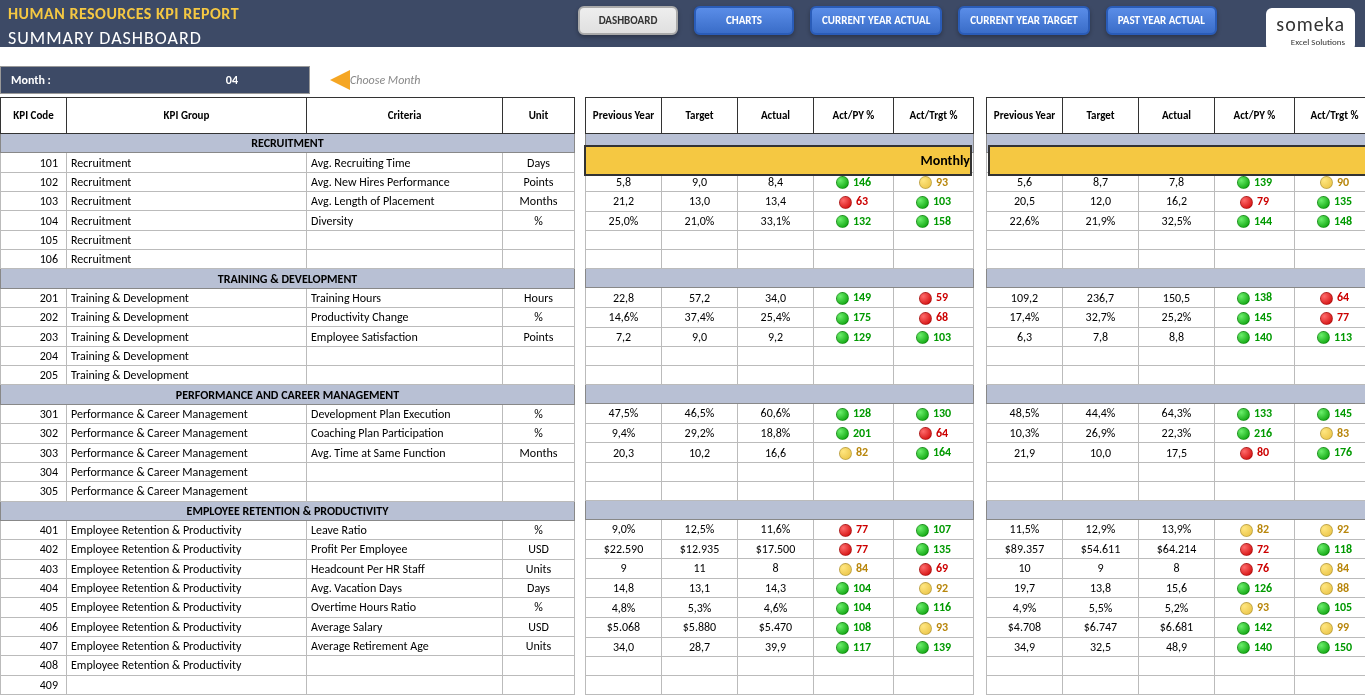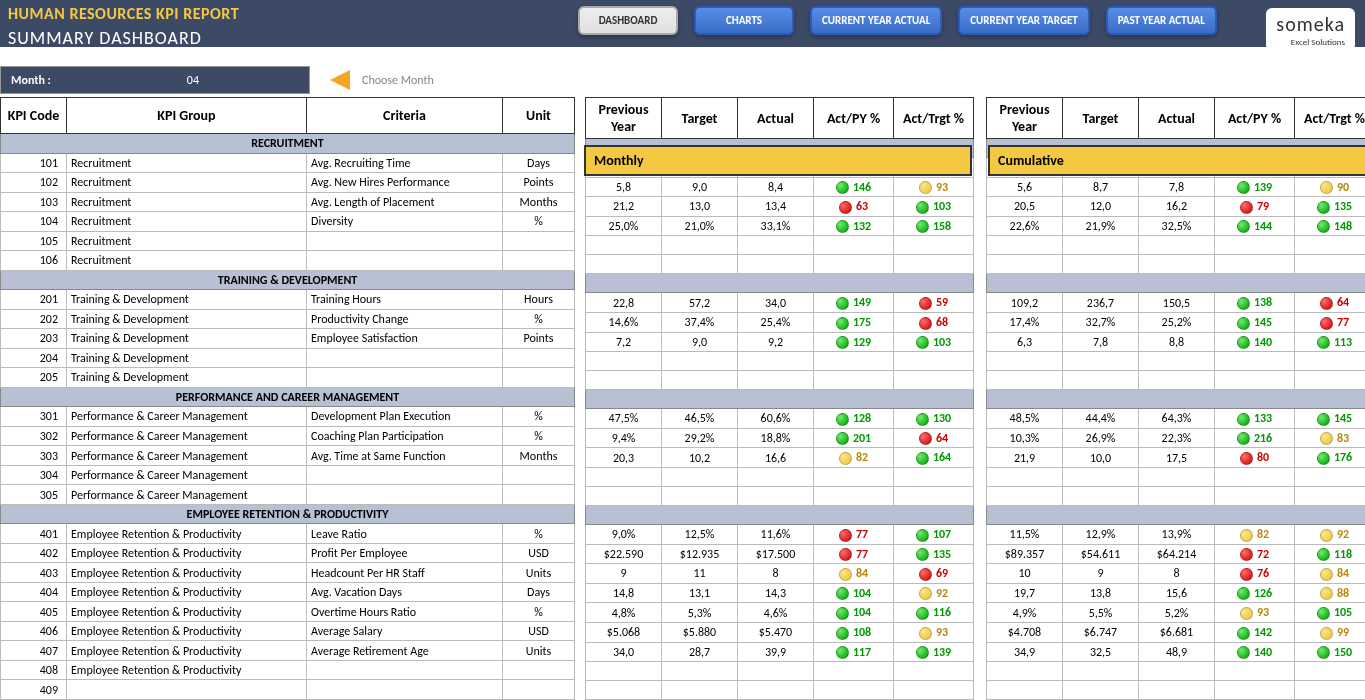--- a/index.html
+++ b/index.html
@@ -10,33 +10,33 @@
 .hdr-sub{color:#fff;font-size:18px;font-weight:normal;letter-spacing:1px}
 .nav-btns{display:flex;gap:16px;align-items:center;margin-top:2px}
 .nav-btn{background:linear-gradient(#5a8de8,#3a6dc8);color:#fff;border:2px solid #2a5cb8;border-radius:6px;padding:6px 10px;font-size:11px;font-weight:bold;text-align:center;cursor:pointer;min-width:100px;box-shadow:0 2px 4px rgba(0,0,0,0.3)}
 .nav-btn.active{background:linear-gradient(#eee,#e0e0e0);color:#333;border-color:#aaa}
 .logo{position:absolute;right:10px;top:8px;background:#fff;padding:4px 10px;border-radius:6px;text-align:right}
 .logo-main{font-size:20px;font-weight:300;color:#333;letter-spacing:1px}
 .logo-sub{font-size:9px;color:#333}
 .month-row{display:flex;align-items:center;height:30px;margin-top:18px}
 .month-box{background:#3d4a66;color:#fff;width:310px;height:28px;display:flex;align-items:center;padding:12px 10px;border:1px solid #999}
 .month-lbl{font-weight:bold}
-.month-val{margin-left:auto;margin-right:100px;font-weight:normal}
+.month-val{margin-left:auto;margin-right:61px;font-weight:bold}
 .arrow-ico{width:0;height:0;border-top:10px solid transparent;border-bottom:10px solid transparent;border-right:20px solid #f5a623;margin-left:20px}
-.choose{color:#888;margin-left:12px}
+.choose{font-style:italic;color:#888;}
 .section-hdrs{display:flex;position:absolute;left:584px;top:80px}
-.sec-hdr{background:#f5c842;border:2px solid #333;font-weight:bold;font-size:14px;text-align:left;padding:5px 8px}
+.sec-hdr{background:#f5c842;border:2px solid #333;font-weight:bold;font-size:14px;text-align:right;padding:5px 0}
 .sec-hdr.m{width:388px}
 .sec-hdr.c{width:452px;margin-left:16px}
 table{border-collapse:collapse;width:100%;table-layout:fixed}
 .main-wrap{display:flex;margin-top:2px}
 .left-tbl{width:574px}
 .mid-tbl{width:388px;margin-left:10px}
 .right-tbl{width:376px;margin-left:12px}
-th{background:#fff;border:1px solid #333;font-size:14px;padding:3px 2px;height:36px;vertical-align:middle}
+th{background:#fff;border:1px solid #333;font-size:11px;padding:3px 2px;height:36px;vertical-align:middle}
 td{border:1px solid #bbb;font-size:12px;padding:2px 4px;height:19px;text-align:center;white-space:nowrap;overflow:hidden}
 .left-tbl td{text-align:left}
 .left-tbl td.code{text-align:right;padding-right:8px}
 .left-tbl td.unit{text-align:center}
 .grp-hdr td{background:#b8c0d4;font-weight:bold;text-align:center;border:1px solid #888}
 .dot{display:inline-block;width:13px;height:13px;border-radius:50%;vertical-align:middle;margin-right:4px;border:1px solid rgba(0,0,0,0.2)}
 .dot.r{background:radial-gradient(circle at 30% 30%,#ff6b6b,#cc0000)}
 .dot.g{background:radial-gradient(circle at 30% 30%,#6bef6b,#009900)}
 .dot.y{background:radial-gradient(circle at 30% 30%,#ffe680,#e8c040)}
 .pct-cell{font-weight:bold}

